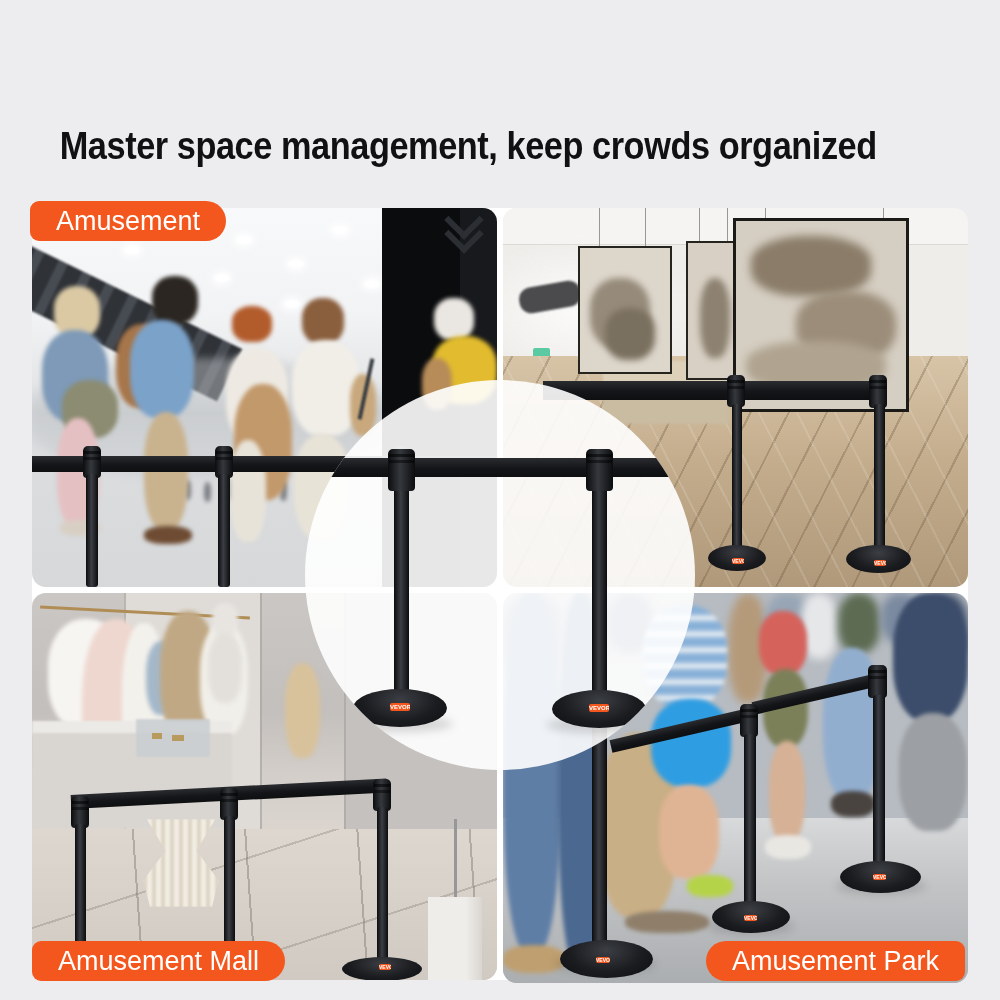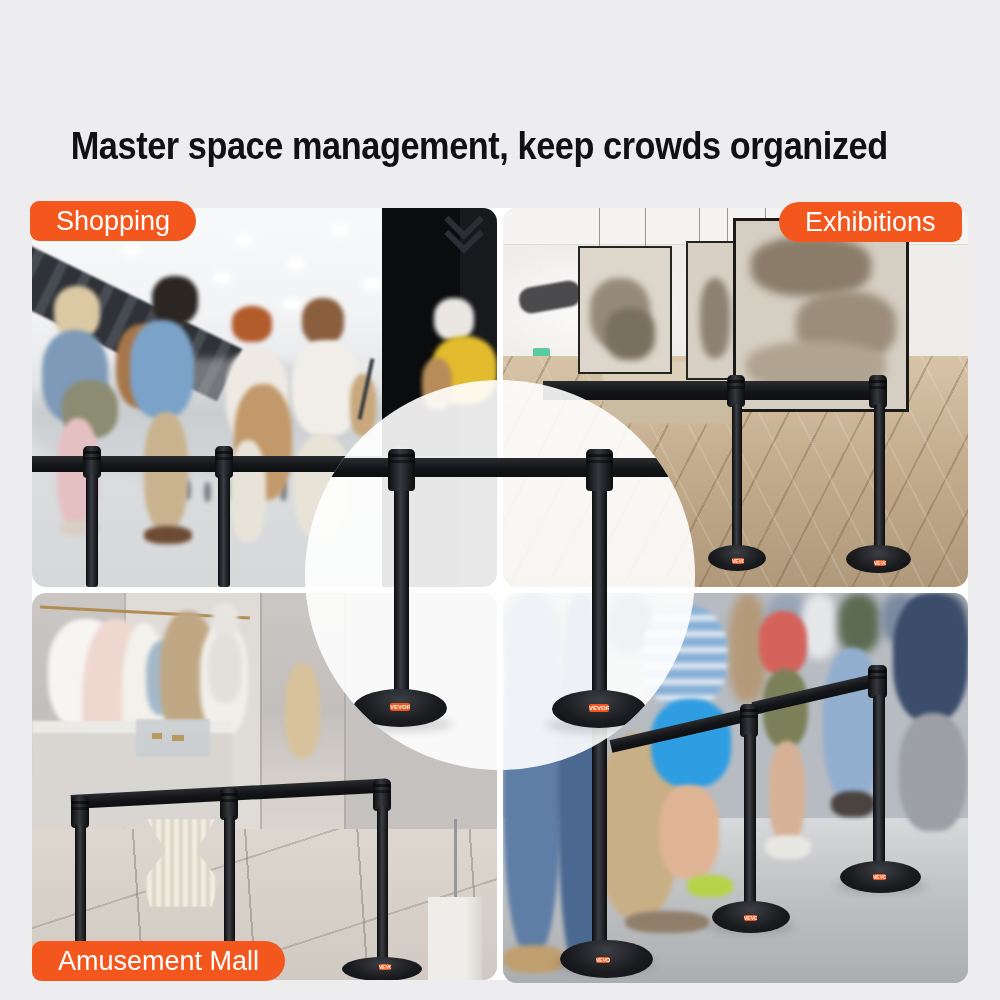--- a/index.html
+++ b/index.html
@@ -5,21 +5,21 @@
   html,body{margin:0;padding:0;background:#EDEDEF;}
   .canvas{position:relative;width:1000px;height:1000px;background:#EDEDEF;overflow:hidden;
           font-family:"Liberation Sans",sans-serif;}
   .abs{position:absolute;}
 
   
   .title{position:absolute;top:47px;left:0;width:1000px;text-align:center;margin:0;}
   .title span{display:inline-block;font-size:78px;line-height:1;font-weight:700;color:#101012;
               letter-spacing:-2px;transform:scale(0.49,1);transform-origin:50% 50%;
               -webkit-text-stroke:2px #101012;white-space:nowrap;}
-  .subtitle{position:absolute;top:124px;left:15px;width:924px;text-align:center;}
+  .subtitle{position:absolute;top:124px;left:4px;width:924px;text-align:center;}
   .subtitle span{display:inline-block;font-size:39px;line-height:1.15;font-weight:700;color:#111113;
               letter-spacing:-0.5px;transform:scale(0.88,1);transform-origin:50% 50%;white-space:nowrap;}
 
   
   .grid-bg{position:absolute;left:32px;top:208px;width:936px;height:772px;background:#fff;border-radius:16px;}
   .photo{position:absolute;border-radius:14px;overflow:hidden;}
   #ph-air{left:32px;top:208px;width:465px;height:379px;
     background:linear-gradient(180deg,#f8f9fa 0%,#f2f3f5 28%,#e4e6e8 46%,#cfd2d4 54%,#dbdddf 64%,#d6d8da 100%);}
   #ph-exh{left:503px;top:208px;width:465px;height:379px;background:#efedea;}
   #ph-mall{left:32px;top:593px;width:465px;height:387px;
@@ -271,27 +271,27 @@
     <div class="base" style="left:209px;top:308px;width:78px;height:32px;"></div>
     <div class="chip" style="left:241px;top:322px;width:13px;height:6px;">VEVOR</div>
     <div class="bshadow" style="left:333px;top:285px;width:90px;height:16px;"></div>
     <div class="phead" style="left:365px;top:72px;width:19px;height:33px;"></div>
     <div class="post" style="left:370px;top:102px;width:12px;height:168px;"></div>
     <div class="base" style="left:337px;top:268px;width:81px;height:32px;"></div>
     <div class="chip" style="left:370px;top:281px;width:13px;height:6px;">VEVOR</div>
   </div>
 
   <div class="tag" id="tag-air">
-      <span>Shopping</span>
-    </div>
-  <div class="tag" id="tag-exh">
-      <span>Exhibitions</span>
+      <span>Amusement</span>
     </div>
   <div class="tag" id="tag-mall">
       <span>Amusement Mall</span>
+    </div>
+  <div class="tag" id="tag-park">
+      <span>Amusement Park</span>
     </div>
 
   <div class="circle"></div>
   <div class="productclip">
     <div class="belt" style="left:0;top:78px;width:390px;height:19px;"></div>
     <div class="bshadow" style="left:42px;top:336px;width:106px;height:16px;"></div>
     <div class="bshadow" style="left:241px;top:337px;width:106px;height:16px;"></div>
     <div class="post" style="left:89px;top:108px;width:15px;height:206px;"></div>
     <div class="phead" style="left:83px;top:69px;width:27px;height:42px;"></div>
     <div class="base" style="left:48px;top:309px;width:94px;height:38px;"></div>

